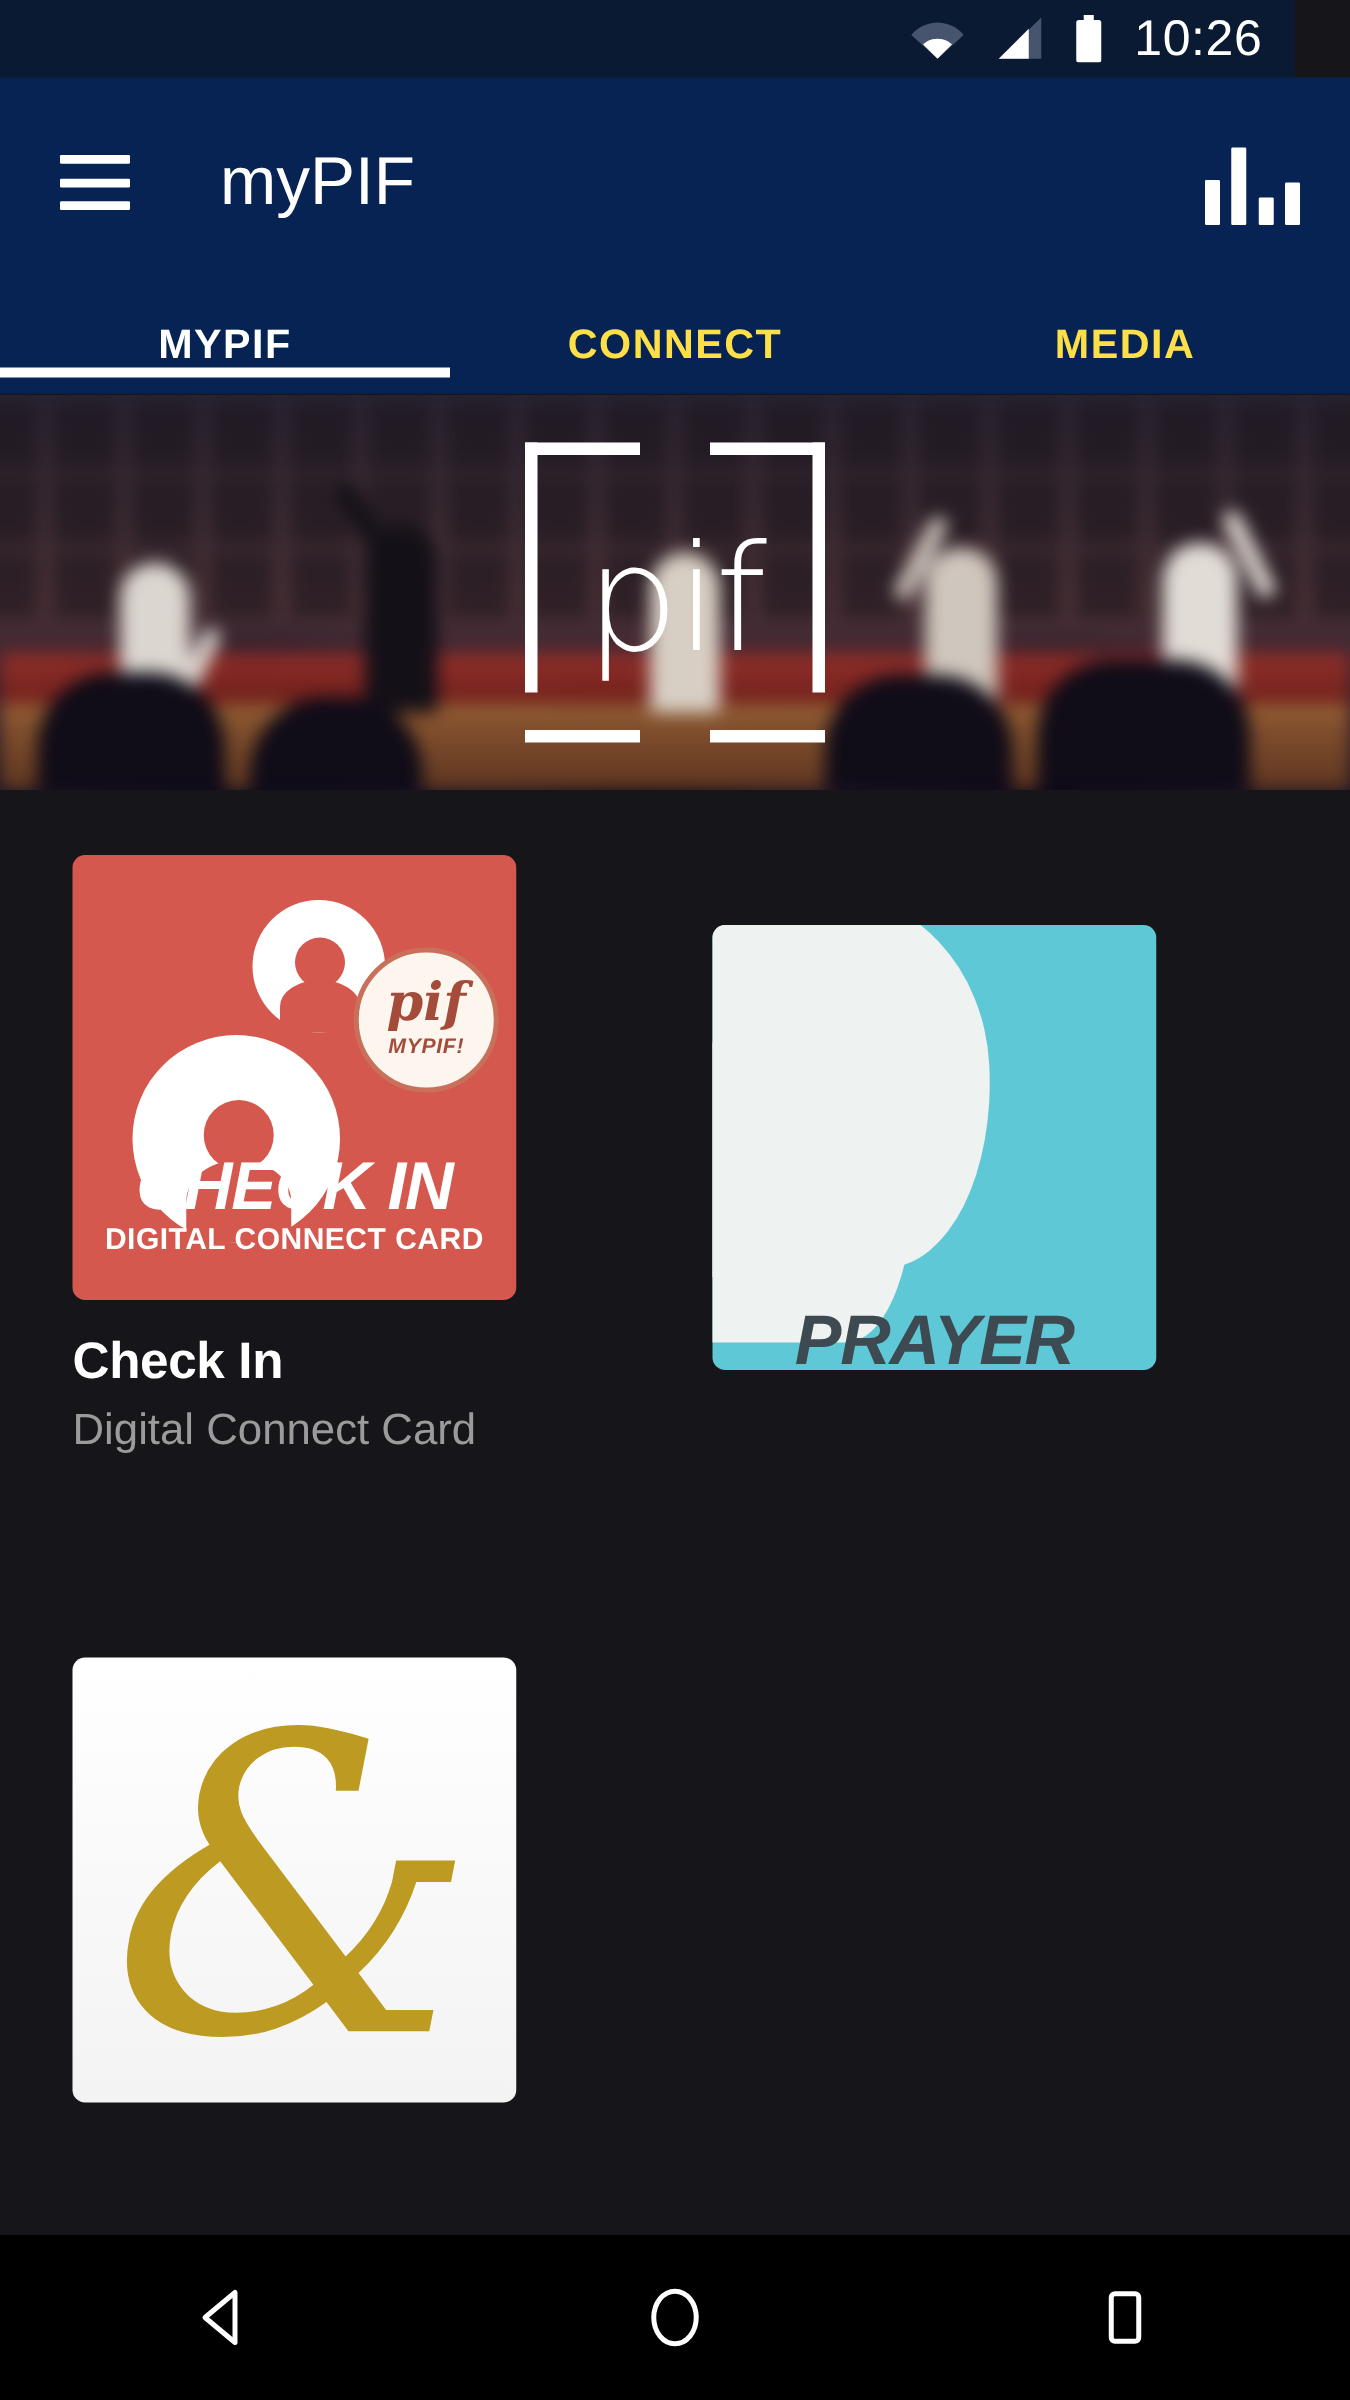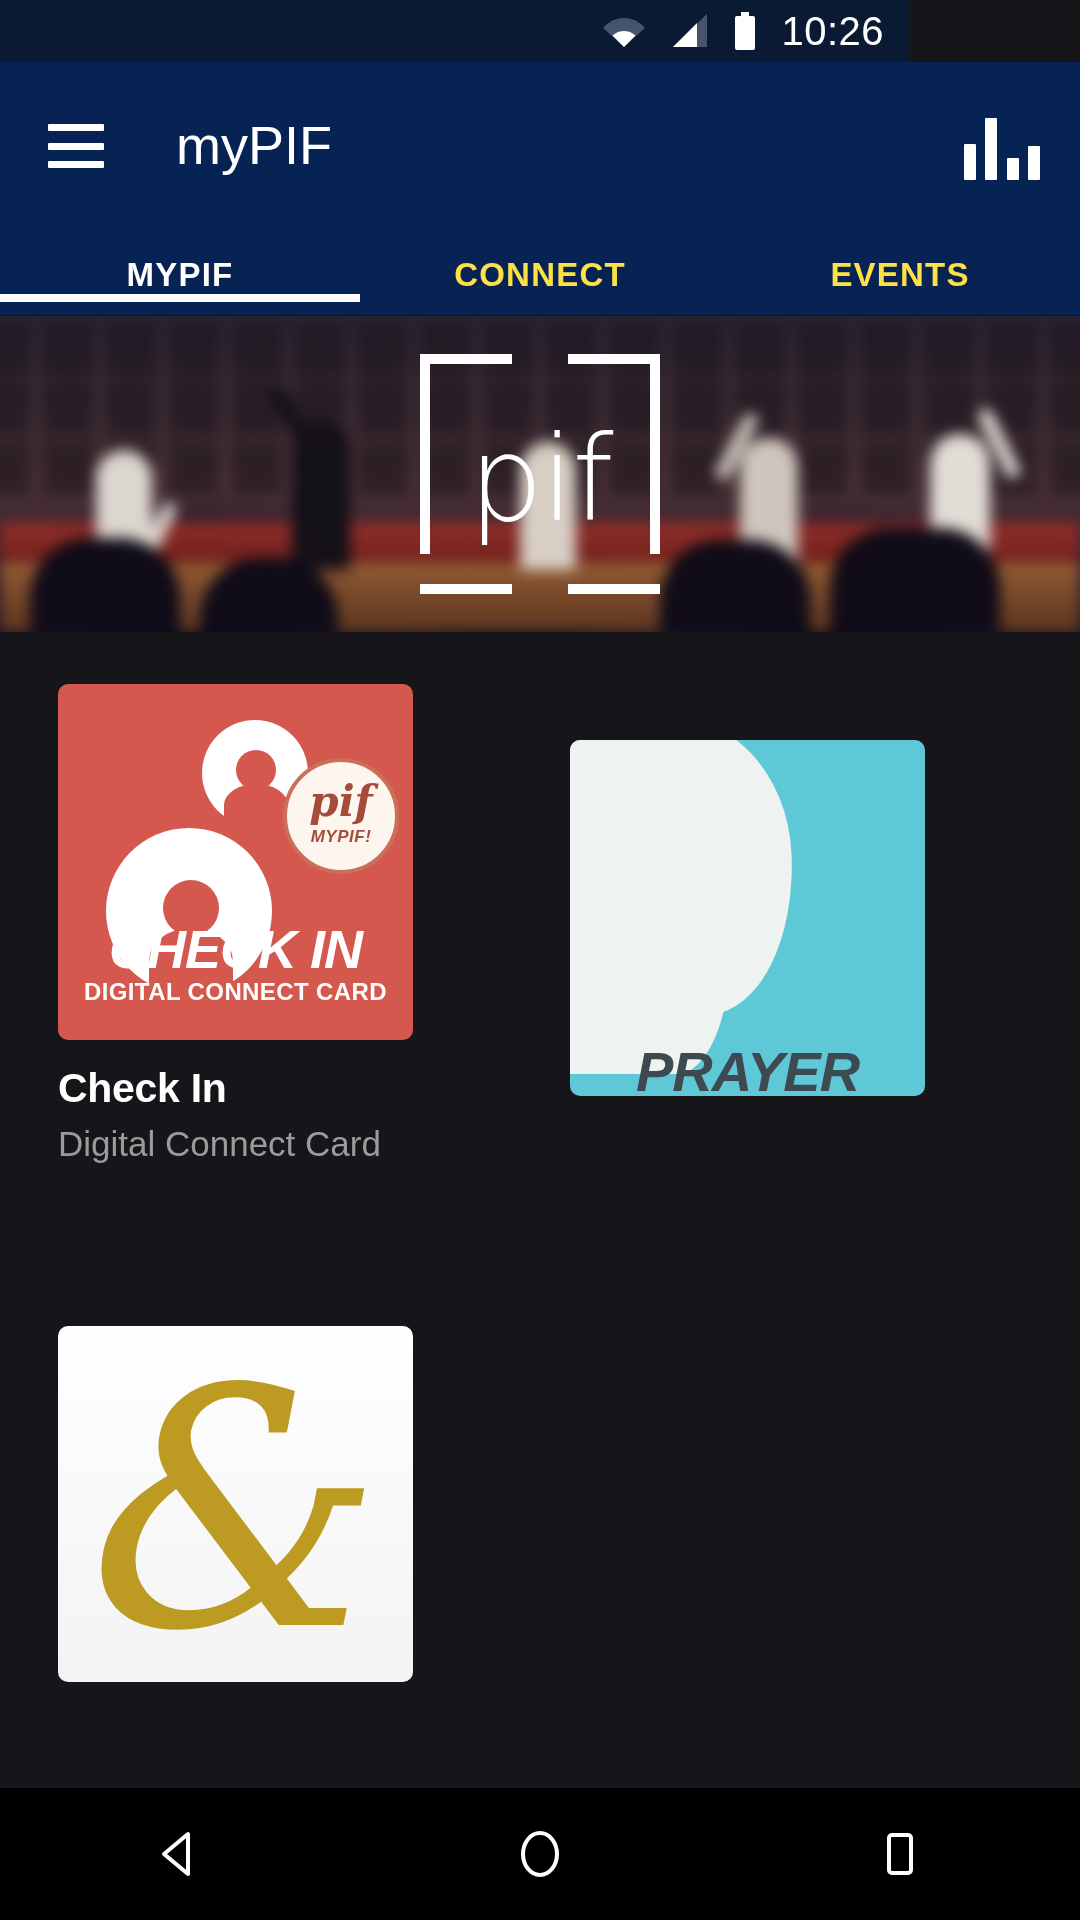--- a/index.html
+++ b/index.html
@@ -6,21 +6,21 @@
   html,body{
     width:1080px; height:1920px;
     background:#000;
     font-family:"Liberation Sans", sans-serif;
     overflow:hidden;
   }
   .phone{ position:relative; width:1080px; height:1920px; background:#16161a; }
 
   
   .statusbar{
-    position:absolute; top:0; left:0; width:910px; height:62px;
+    position:absolute; top:0; left:0; width:1036px; height:62px;
     background:#0a1a33; display:flex; align-items:center; justify-content:flex-end;
     padding-right:26px; gap:24px;
   }
   .sb-icon{ display:block; }
   .sb-time{ color:#fff; font-size:40px; font-weight:400; letter-spacing:0.5px; line-height:1; }
 
   
   .appbar{
     position:absolute; top:62px; left:0; width:1080px; height:190px;
     background:#072354;
@@ -233,21 +233,21 @@
       <i></i>
         <i></i>
         <i></i>
         <i></i>
     </div>
   </div>
 
   <div class="tabs">
     <div class="tab active">MYPIF</div>
     <div class="tab">CONNECT</div>
-    <div class="tab">EVENTS</div>
+    <div class="tab">MEDIA</div>
   </div>
 
   <div class="hero">
     <div class="hero-blurlayer">
       <div class="seatrow" style="top:6px;height:54px;">
           <i></i>
           <i></i>
           <i></i>
           <i></i>
           <i></i>

